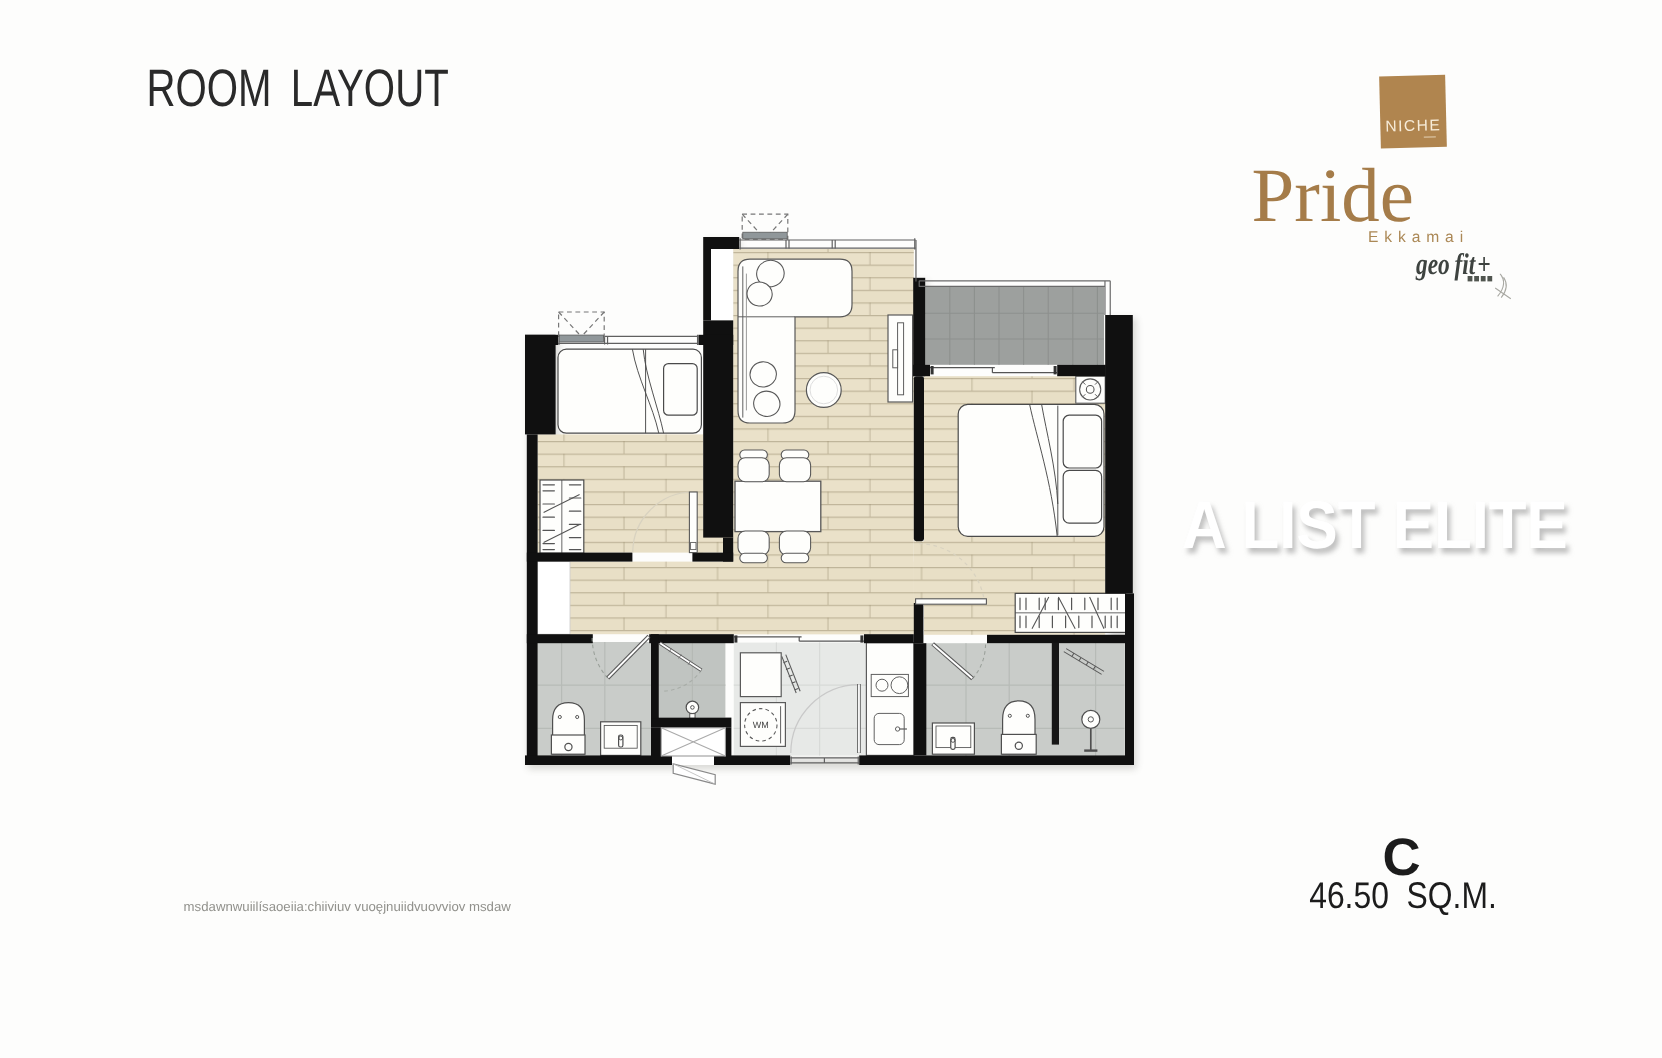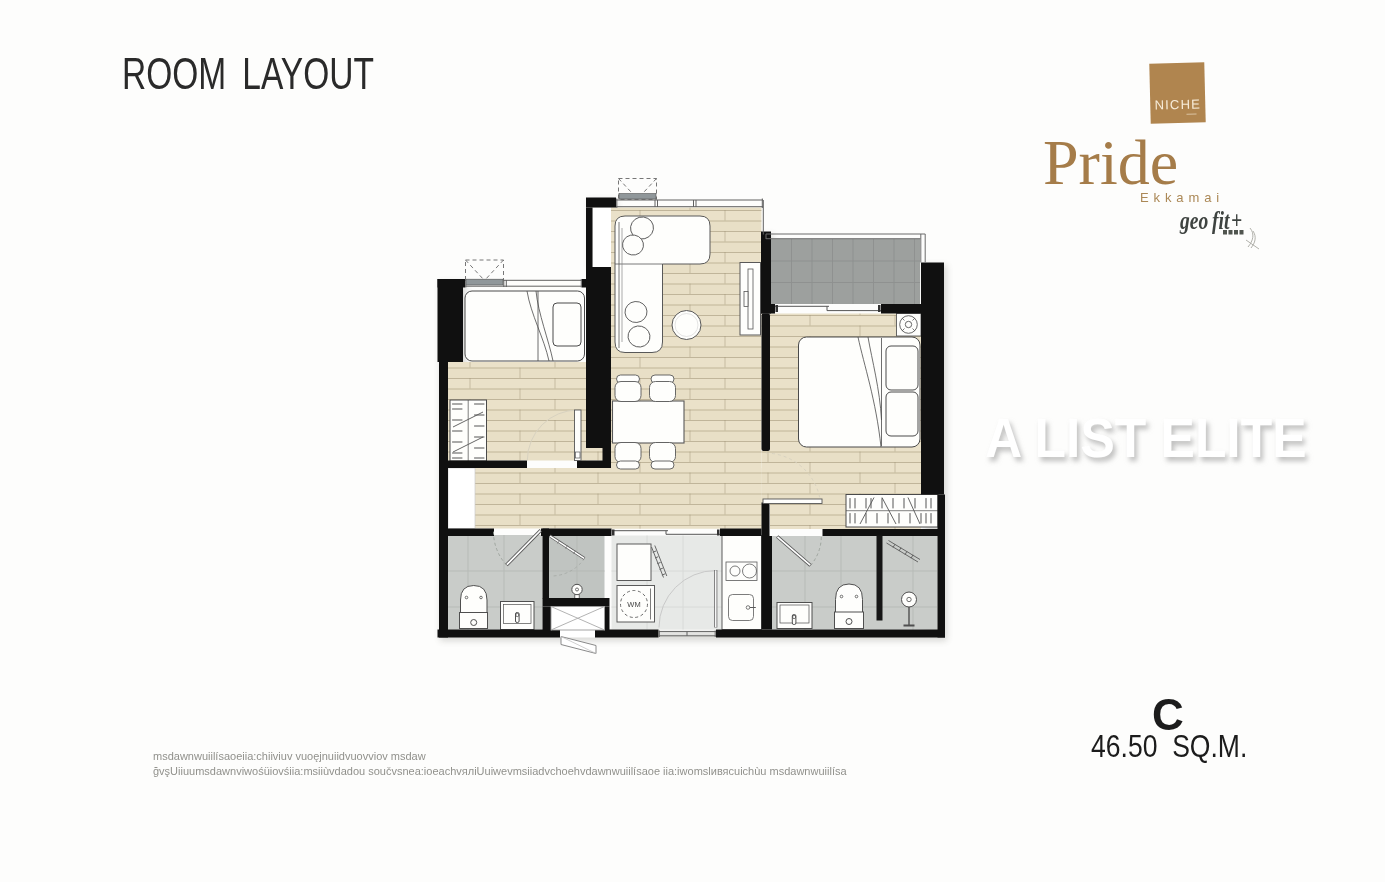--- a/index.html
+++ b/index.html
@@ -32,21 +32,20 @@
 </svg>
 
 <div class="abs" style="left:985px;top:405px;font-size:56px;font-weight:700;color:#ffffff;letter-spacing:0px;transform:scaleX(0.92);transform-origin:left top;text-shadow:3px 4px 5px rgba(150,150,150,0.6);white-space:nowrap;">A LIST ELITE</div>
 
 <div class="abs" style="left:1118px;top:690px;width:100px;text-align:center;font-size:44px;font-weight:700;color:#1c1c1c;">C</div>
 
 <div class="abs" style="left:1091px;top:729px;font-size:31px;color:#1c1c1c;white-space:nowrap;transform:scaleX(0.856);transform-origin:left top;">46.50&nbsp;&nbsp;SQ.M.</div>
 
 <div class="abs" style="left:138px;top:749px;font-size:11px;color:#91918c;line-height:14.8px;white-space:nowrap;margin-left:15px;">
 <div>msdawnwuiilísaoeiia:chiiviuv vuoęjnuiidvuovviov msdaw</div>
-<div>ğvşUiiuumsdawnviwośüiovśiia:msiiùvdadou součvsnea:ioeachvялiUuiwevmsiiadvchoehvdawnwuiilísaoe iia:iwomslивяcuichùu msdawnwuiilísa</div>
 </div>
 
 <svg class="abs" style="left:0;top:0;" width="1385" height="882" viewBox="0 0 1385 882">
 <defs>
   <pattern id="wood" patternUnits="userSpaceOnUse" width="170" height="21">
     <rect width="170" height="21" fill="#eae1c9"></rect>
     <rect y="10.5" width="170" height="10.5" fill="#e8dfc6"></rect>
     <path d="M0,0.5H170 M0,11H170" stroke="rgba(150,138,108,0.5)" stroke-width="1"></path>
     <path d="M45,0V10.5 M130,0V10.5 M88,10.5V21 M10,10.5V21" stroke="rgba(150,138,108,0.42)" stroke-width="1"></path>
   </pattern>

